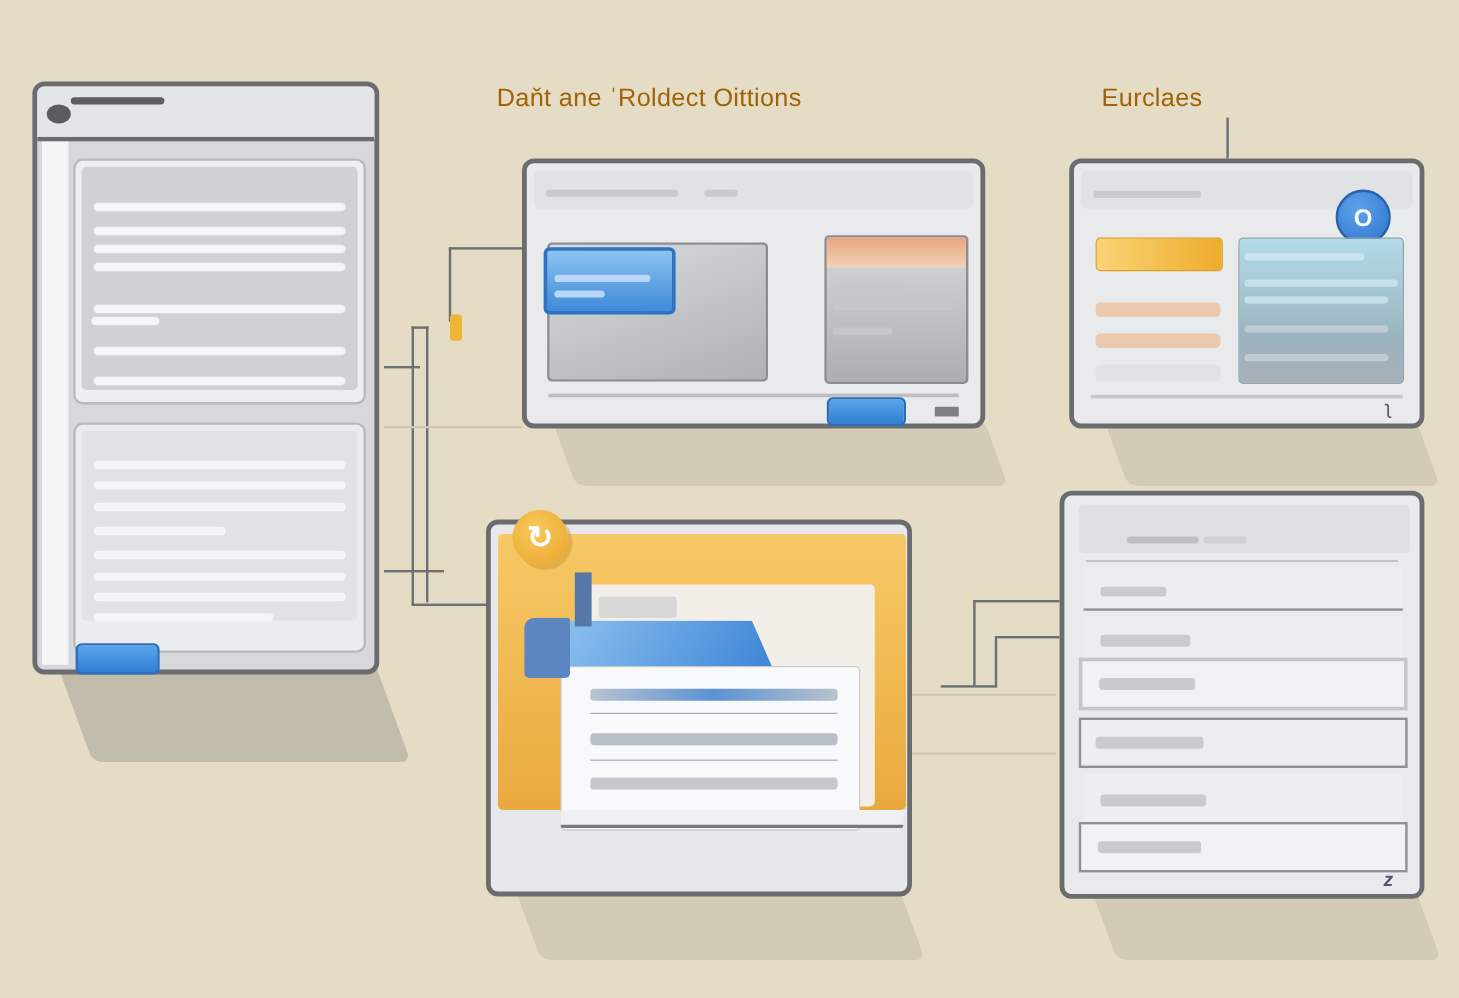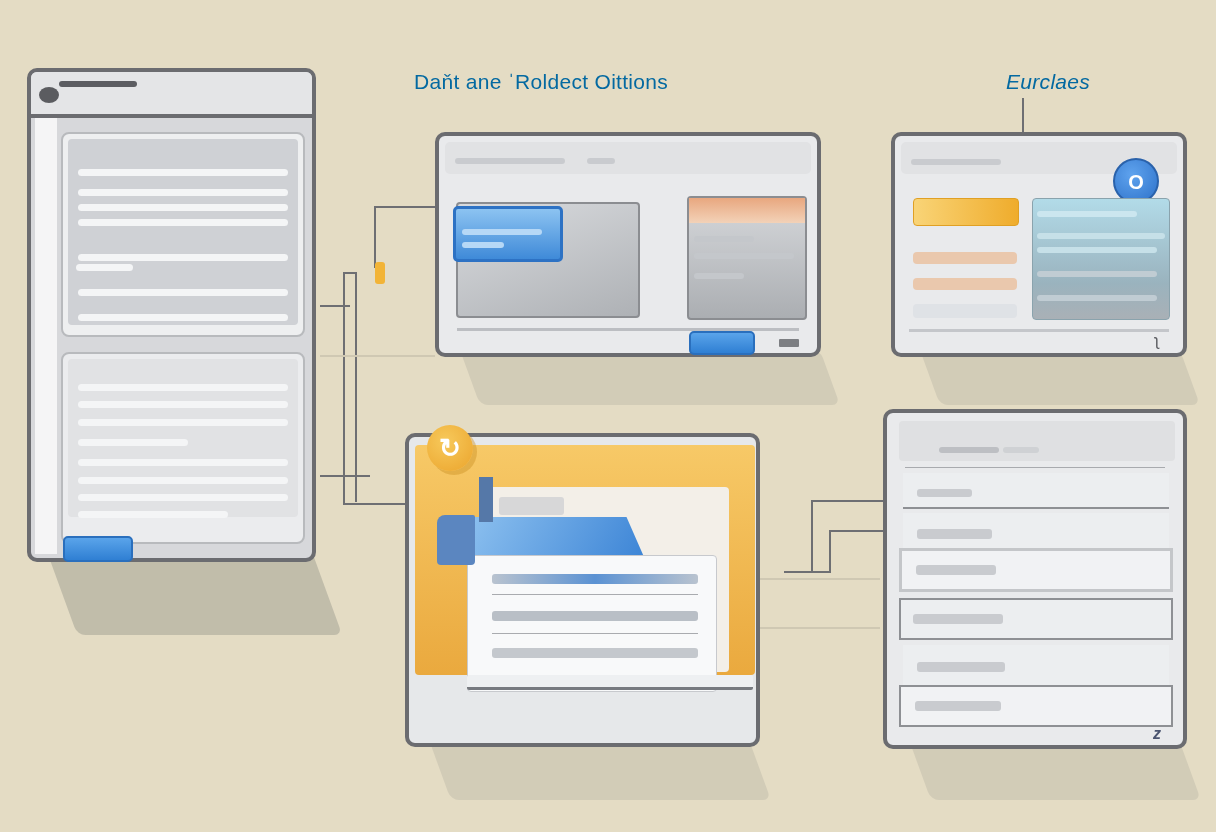--- a/index.html
+++ b/index.html
@@ -3,36 +3,36 @@
 <meta charset="utf-8">
 <style>
   html,body{margin:0;padding:0;}
   body{width:1216px;height:832px;position:relative;overflow:hidden;
     background:#e4dcc4;font-family:"Liberation Sans",sans-serif;}
   .abs{position:absolute;}
   .shadow{position:absolute;background:rgba(150,150,140,0.45);border-radius:8px;}
   .win{position:absolute;background:#e9eaec;border:4px solid #6b6c70;border-radius:10px;box-sizing:border-box;}
   .bar{position:absolute;height:6px;border-radius:3px;background:#c9cbcf;}
   .line{position:absolute;background:#6e6f73;}
-  .label{position:absolute;font-size:21px;color:#0369a1;letter-spacing:0.3px;white-space:nowrap;}
+  .label{position:absolute;font-size:21px;color:#a16207;letter-spacing:0.3px;white-space:nowrap;}
   .btn-blue{position:absolute;background:linear-gradient(#5aa4ea,#2f7fd3);border:2px solid #2a6fbd;border-radius:5px;box-sizing:border-box;cursor:pointer;}
   .pane{position:absolute;border-radius:4px;box-sizing:border-box;}
   .row{position:absolute;left:10px;right:10px;height:7px;border-radius:4px;background:#f4f5f6;}
 </style>
 </head>
 <body>
 
 <div class="shadow" style="left:60px;top:540px;width:265px;height:95px;transform:skewX(20deg);"></div>
 <div class="shadow" style="left:470px;top:350px;width:360px;height:55px;transform:skewX(20deg);opacity:.5"></div>
 <div class="shadow" style="left:930px;top:350px;width:260px;height:55px;transform:skewX(20deg);opacity:.5"></div>
 <div class="shadow" style="left:440px;top:740px;width:320px;height:60px;transform:skewX(20deg);opacity:.5"></div>
 <div class="shadow" style="left:920px;top:740px;width:270px;height:60px;transform:skewX(20deg);opacity:.5"></div>
 
 <div class="label" style="left:414px;top:70px;">Daňt ane ˈRoldect Oittions</div>
-<div class="label" style="left:1006px;top:70px;font-style:italic;">Eurclaes</div>
+<div class="label" style="left:918px;top:70px;">Eurclaes</div>
 <div class="line" style="left:1022px;top:98px;width:2px;height:34px;"></div>
 
 <div class="line" style="left:374px;top:206px;width:62px;height:2px;"></div>
 <div class="line" style="left:374px;top:206px;width:2px;height:62px;"></div>
 <div class="abs" style="left:375px;top:262px;width:10px;height:22px;background:#f2b437;border-radius:3px;"></div>
 <div class="line" style="left:343px;top:272px;width:2px;height:232px;"></div>
 <div class="line" style="left:343px;top:272px;width:14px;height:2px;"></div>
 <div class="line" style="left:355px;top:272px;width:2px;height:230px;"></div>
 <div class="line" style="left:343px;top:503px;width:62px;height:2px;"></div>
 <div class="line" style="left:320px;top:305px;width:30px;height:2px;"></div>

